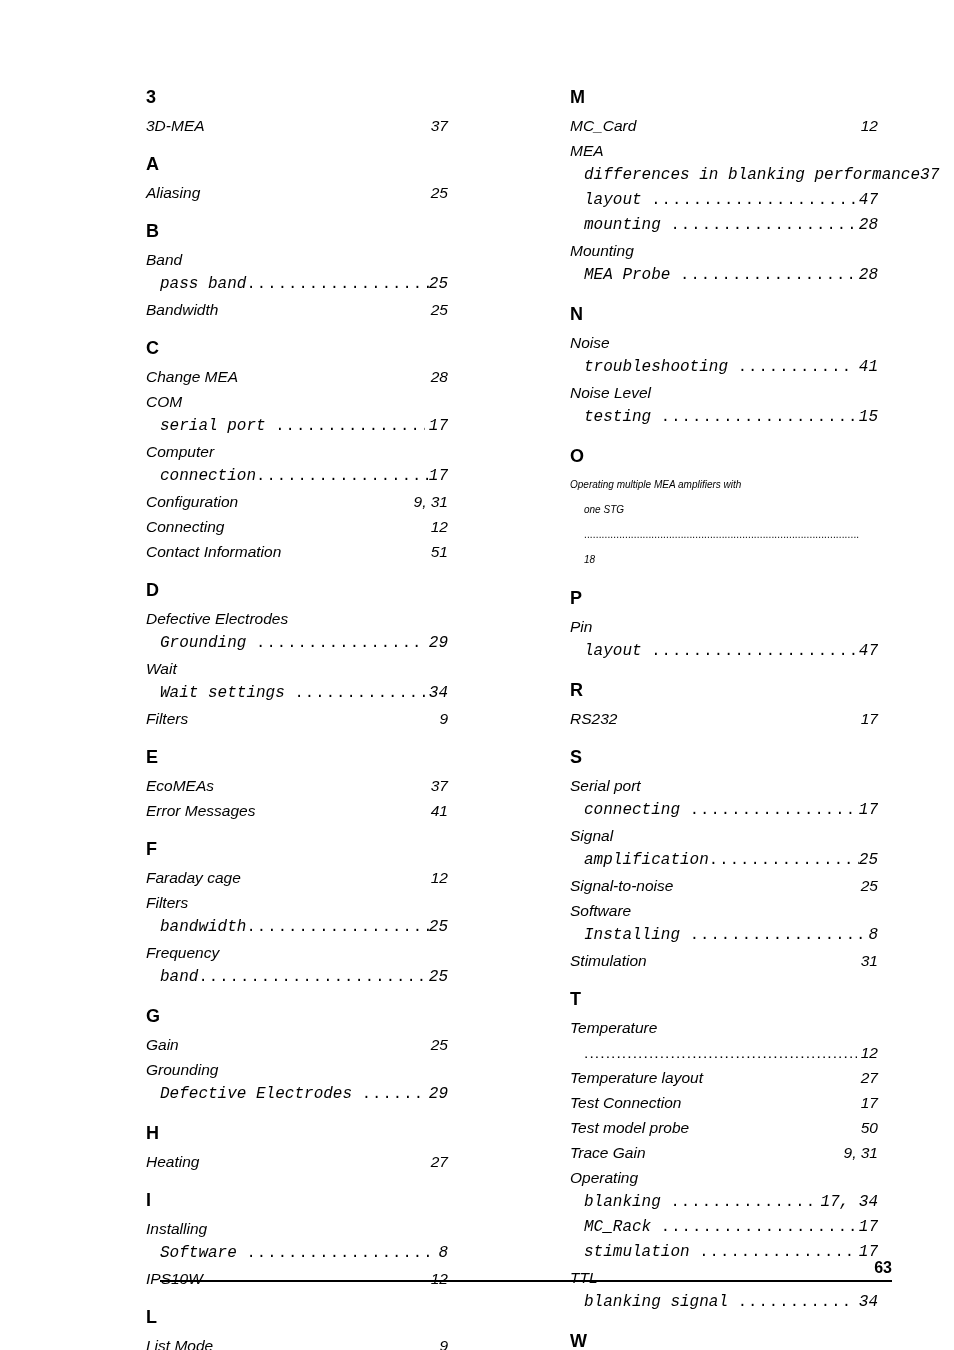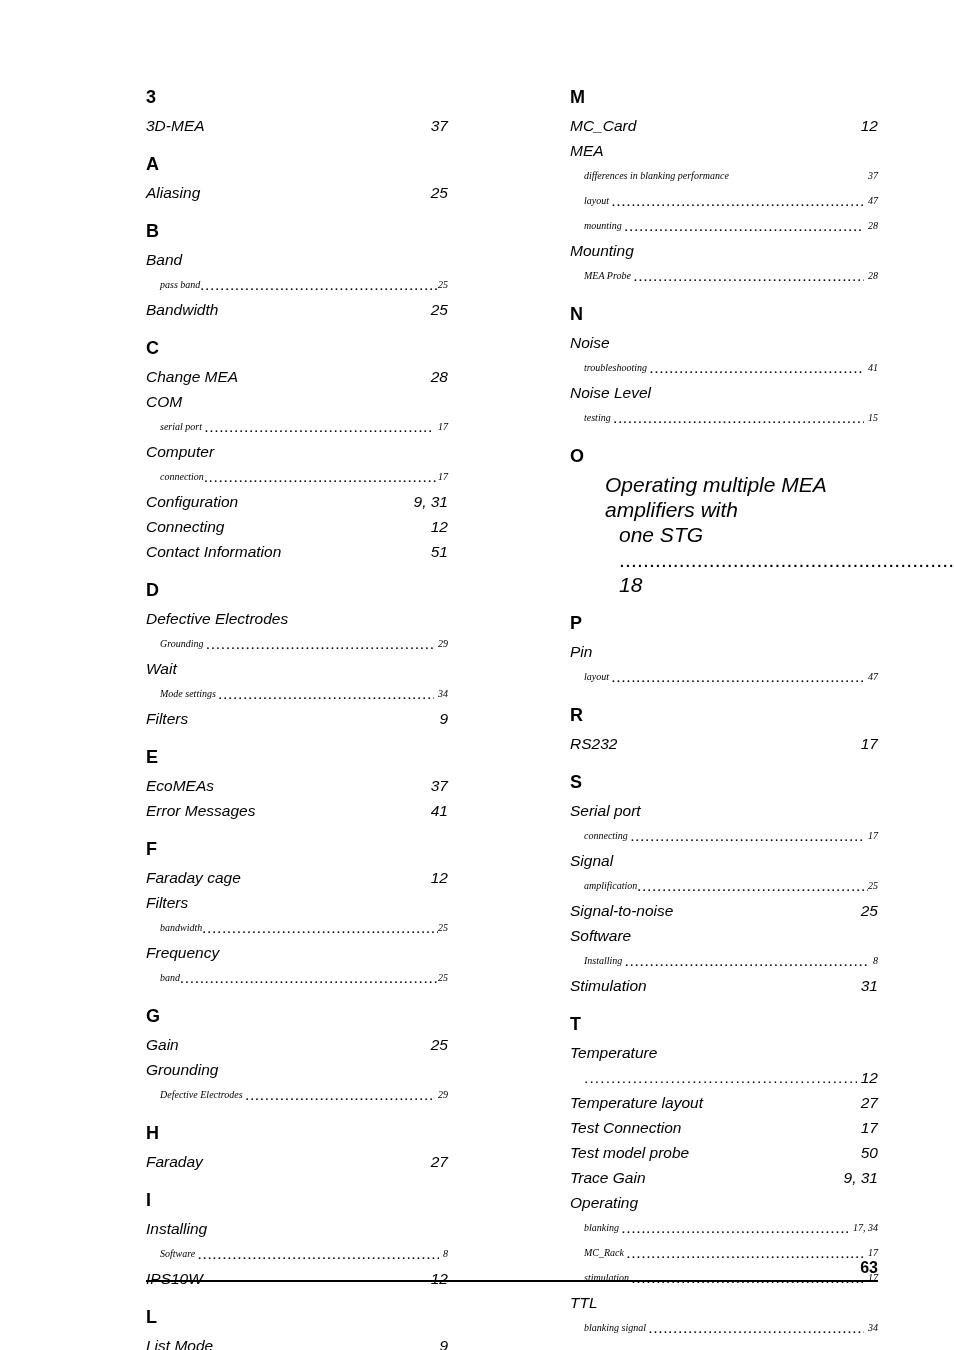--- a/index.html
+++ b/index.html
@@ -73,23 +73,23 @@
   
   .term {
     font-family: "Liberation Sans", sans-serif;
     font-style: italic;
     font-size: 15.5px;
     line-height: 25px;
   }
 
   
   .subentry {
-    font-family: Liberation Serif, serif;
-    font-style: italic;
-    font-size: 10px;
+    font-family: Liberation Mono, monospace;
+    font-style: italic;
+    font-size: 16px;
     line-height: 25px;
     padding-left: 14px;
     display: flex;
     flex-direction: row;
     align-items: flex-start;
     white-space: pre;
   }
   .subentry .label { flex: 0 0 auto; }
   .subentry .leader {
     flex: 1 1 auto;
@@ -140,23 +140,22 @@
   }
   .subentry-wrap .wrapline2 .pageno {
     flex: 0 0 auto;
     padding-left: 4px;
   }
 
   
   .entry-wrap {
     font-family: "Liberation Sans", sans-serif;
     font-style: italic;
-    font-size: 21px;
-    line-height: 25px;
-    margin-left: 35px;
+    font-size: 10px;
+    line-height: 25px;
   }
   .entry-wrap .wrapline1 { display: block; }
   .entry-wrap .wrapline2 {
     display: flex;
     flex-direction: column;
     align-items: baseline;
     white-space: pre;
     padding-left: 14px;
   }
   .entry-wrap .wrapline2 .leader {
@@ -171,21 +170,21 @@
     content: "..............................................................................................";
   }
   .entry-wrap .wrapline2 .pageno {
     flex: 0 0 auto;
     padding-left: 0px;
   }
 
   
   .footer {
     position: absolute;
-    left: 146px;
+    left: 160px;
     top: 1258px;
     width: 732px;
   }
   .footer-pageno {
     text-align: right;
     font-family: "Liberation Sans", sans-serif;
     font-weight: bold;
     font-size: 16px;
     line-height: 20px;
     letter-spacing: 0px;
@@ -226,21 +225,21 @@
           <div class="subentry"><span class="label">connection</span><span class="leader"></span><span class="pageno">17</span></div>
           <div class="entry"><span class="label">Configuration</span><span class="spacer"></span><span class="pageno">9, 31</span></div>
           <div class="entry"><span class="label">Connecting</span><span class="spacer"></span><span class="pageno">12</span></div>
           <div class="entry"><span class="label">Contact Information</span><span class="spacer"></span><span class="pageno">51</span></div>
         </div>
         <div class="section">
           <div class="section-letter">D</div>
           <div class="term">Defective Electrodes</div>
           <div class="subentry gap"><span class="label">Grounding </span><span class="leader"></span><span class="pageno">29</span></div>
           <div class="term">Wait</div>
-          <div class="subentry gap"><span class="label">Mode settings </span><span class="leader"></span><span class="pageno">34</span></div>
+          <div class="subentry gap"><span class="label">Wait settings </span><span class="leader"></span><span class="pageno">34</span></div>
           <div class="entry"><span class="label">Filters</span><span class="spacer"></span><span class="pageno">9</span></div>
         </div>
         <div class="section">
           <div class="section-letter">E</div>
           <div class="entry"><span class="label">EcoMEAs</span><span class="spacer"></span><span class="pageno">37</span></div>
           <div class="entry"><span class="label">Error Messages</span><span class="spacer"></span><span class="pageno">41</span></div>
         </div>
         <div class="section">
           <div class="section-letter">F</div>
           <div class="entry"><span class="label">Faraday cage</span><span class="spacer"></span><span class="pageno">12</span></div>
@@ -250,21 +249,21 @@
           <div class="subentry"><span class="label">band</span><span class="leader"></span><span class="pageno">25</span></div>
         </div>
         <div class="section">
           <div class="section-letter">G</div>
           <div class="entry"><span class="label">Gain</span><span class="spacer"></span><span class="pageno">25</span></div>
           <div class="term">Grounding</div>
           <div class="subentry gap"><span class="label">Defective Electrodes </span><span class="leader"></span><span class="pageno">29</span></div>
         </div>
         <div class="section">
           <div class="section-letter">H</div>
-          <div class="entry"><span class="label">Faraday</span><span class="spacer"></span><span class="pageno">27</span></div>
+          <div class="entry"><span class="label">Heating</span><span class="spacer"></span><span class="pageno">27</span></div>
         </div>
         <div class="section">
           <div class="section-letter">I</div>
           <div class="term">Installing</div>
           <div class="subentry gap"><span class="label">Software </span><span class="leader"></span><span class="pageno">8</span></div>
           <div class="entry"><span class="label">IPS10W</span><span class="spacer"></span><span class="pageno">12</span></div>
         </div>
         <div class="section">
           <div class="section-letter">L</div>
           <div class="entry"><span class="label">List Mode</span><span class="spacer"></span><span class="pageno">9</span></div>

